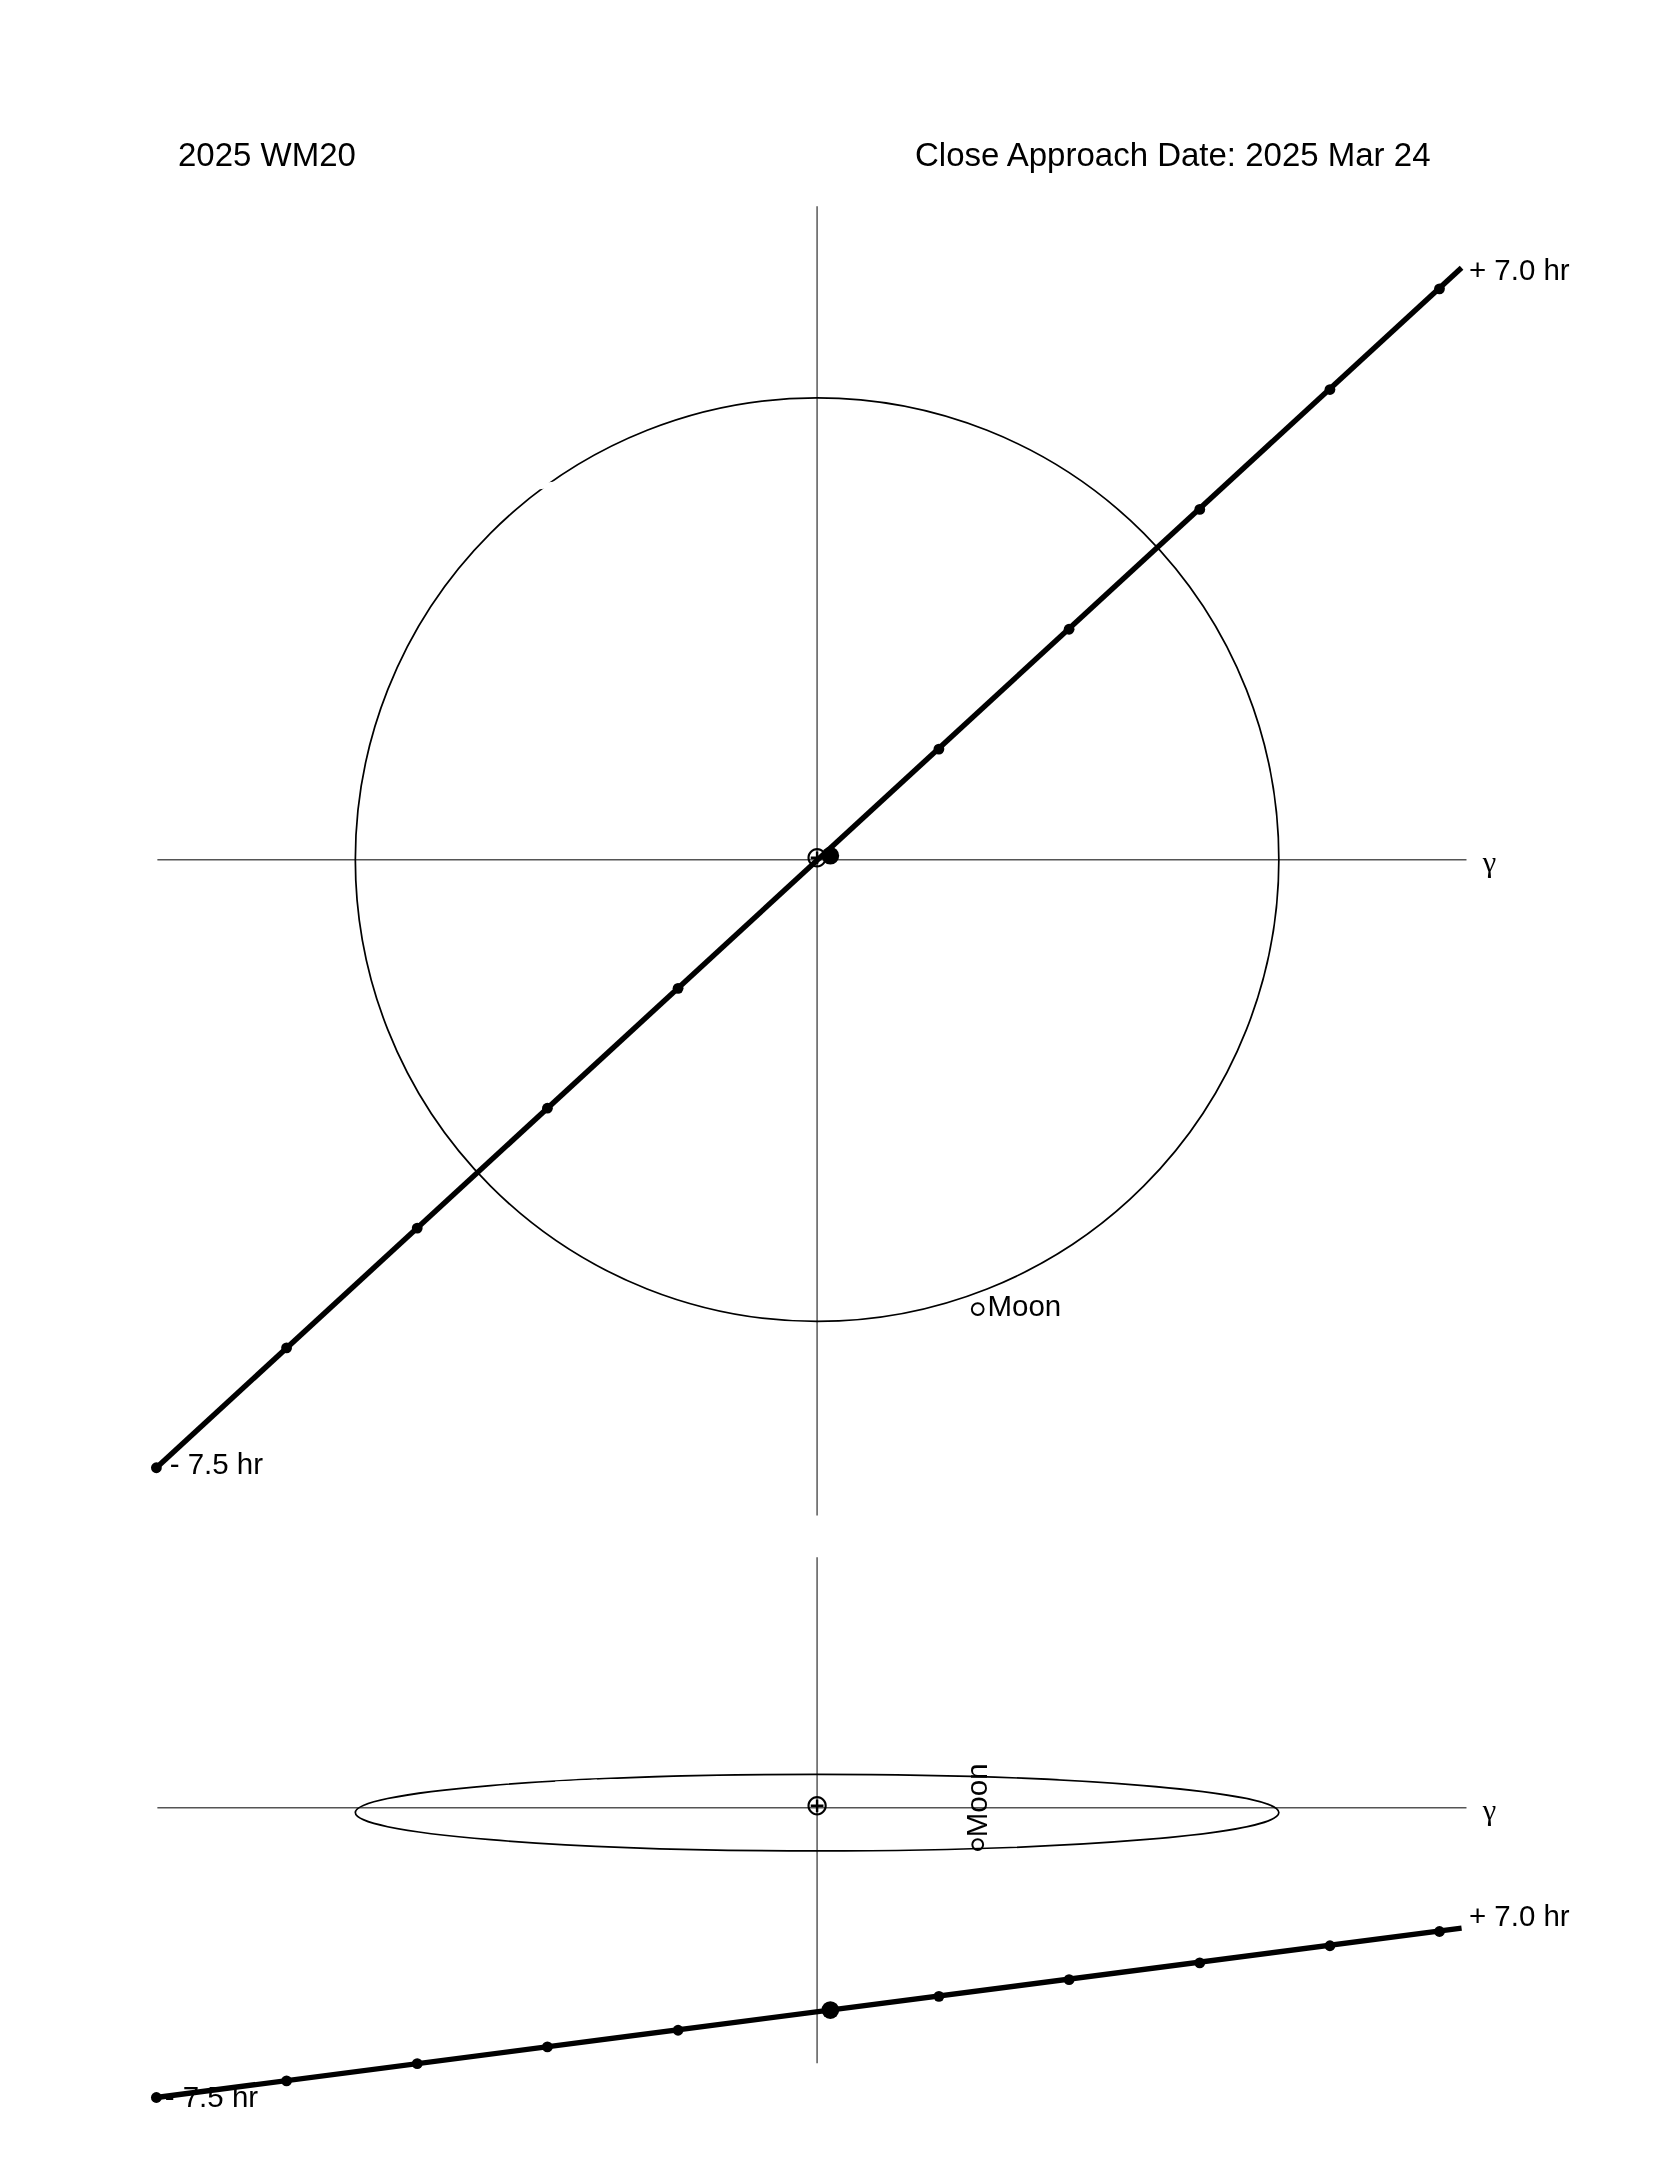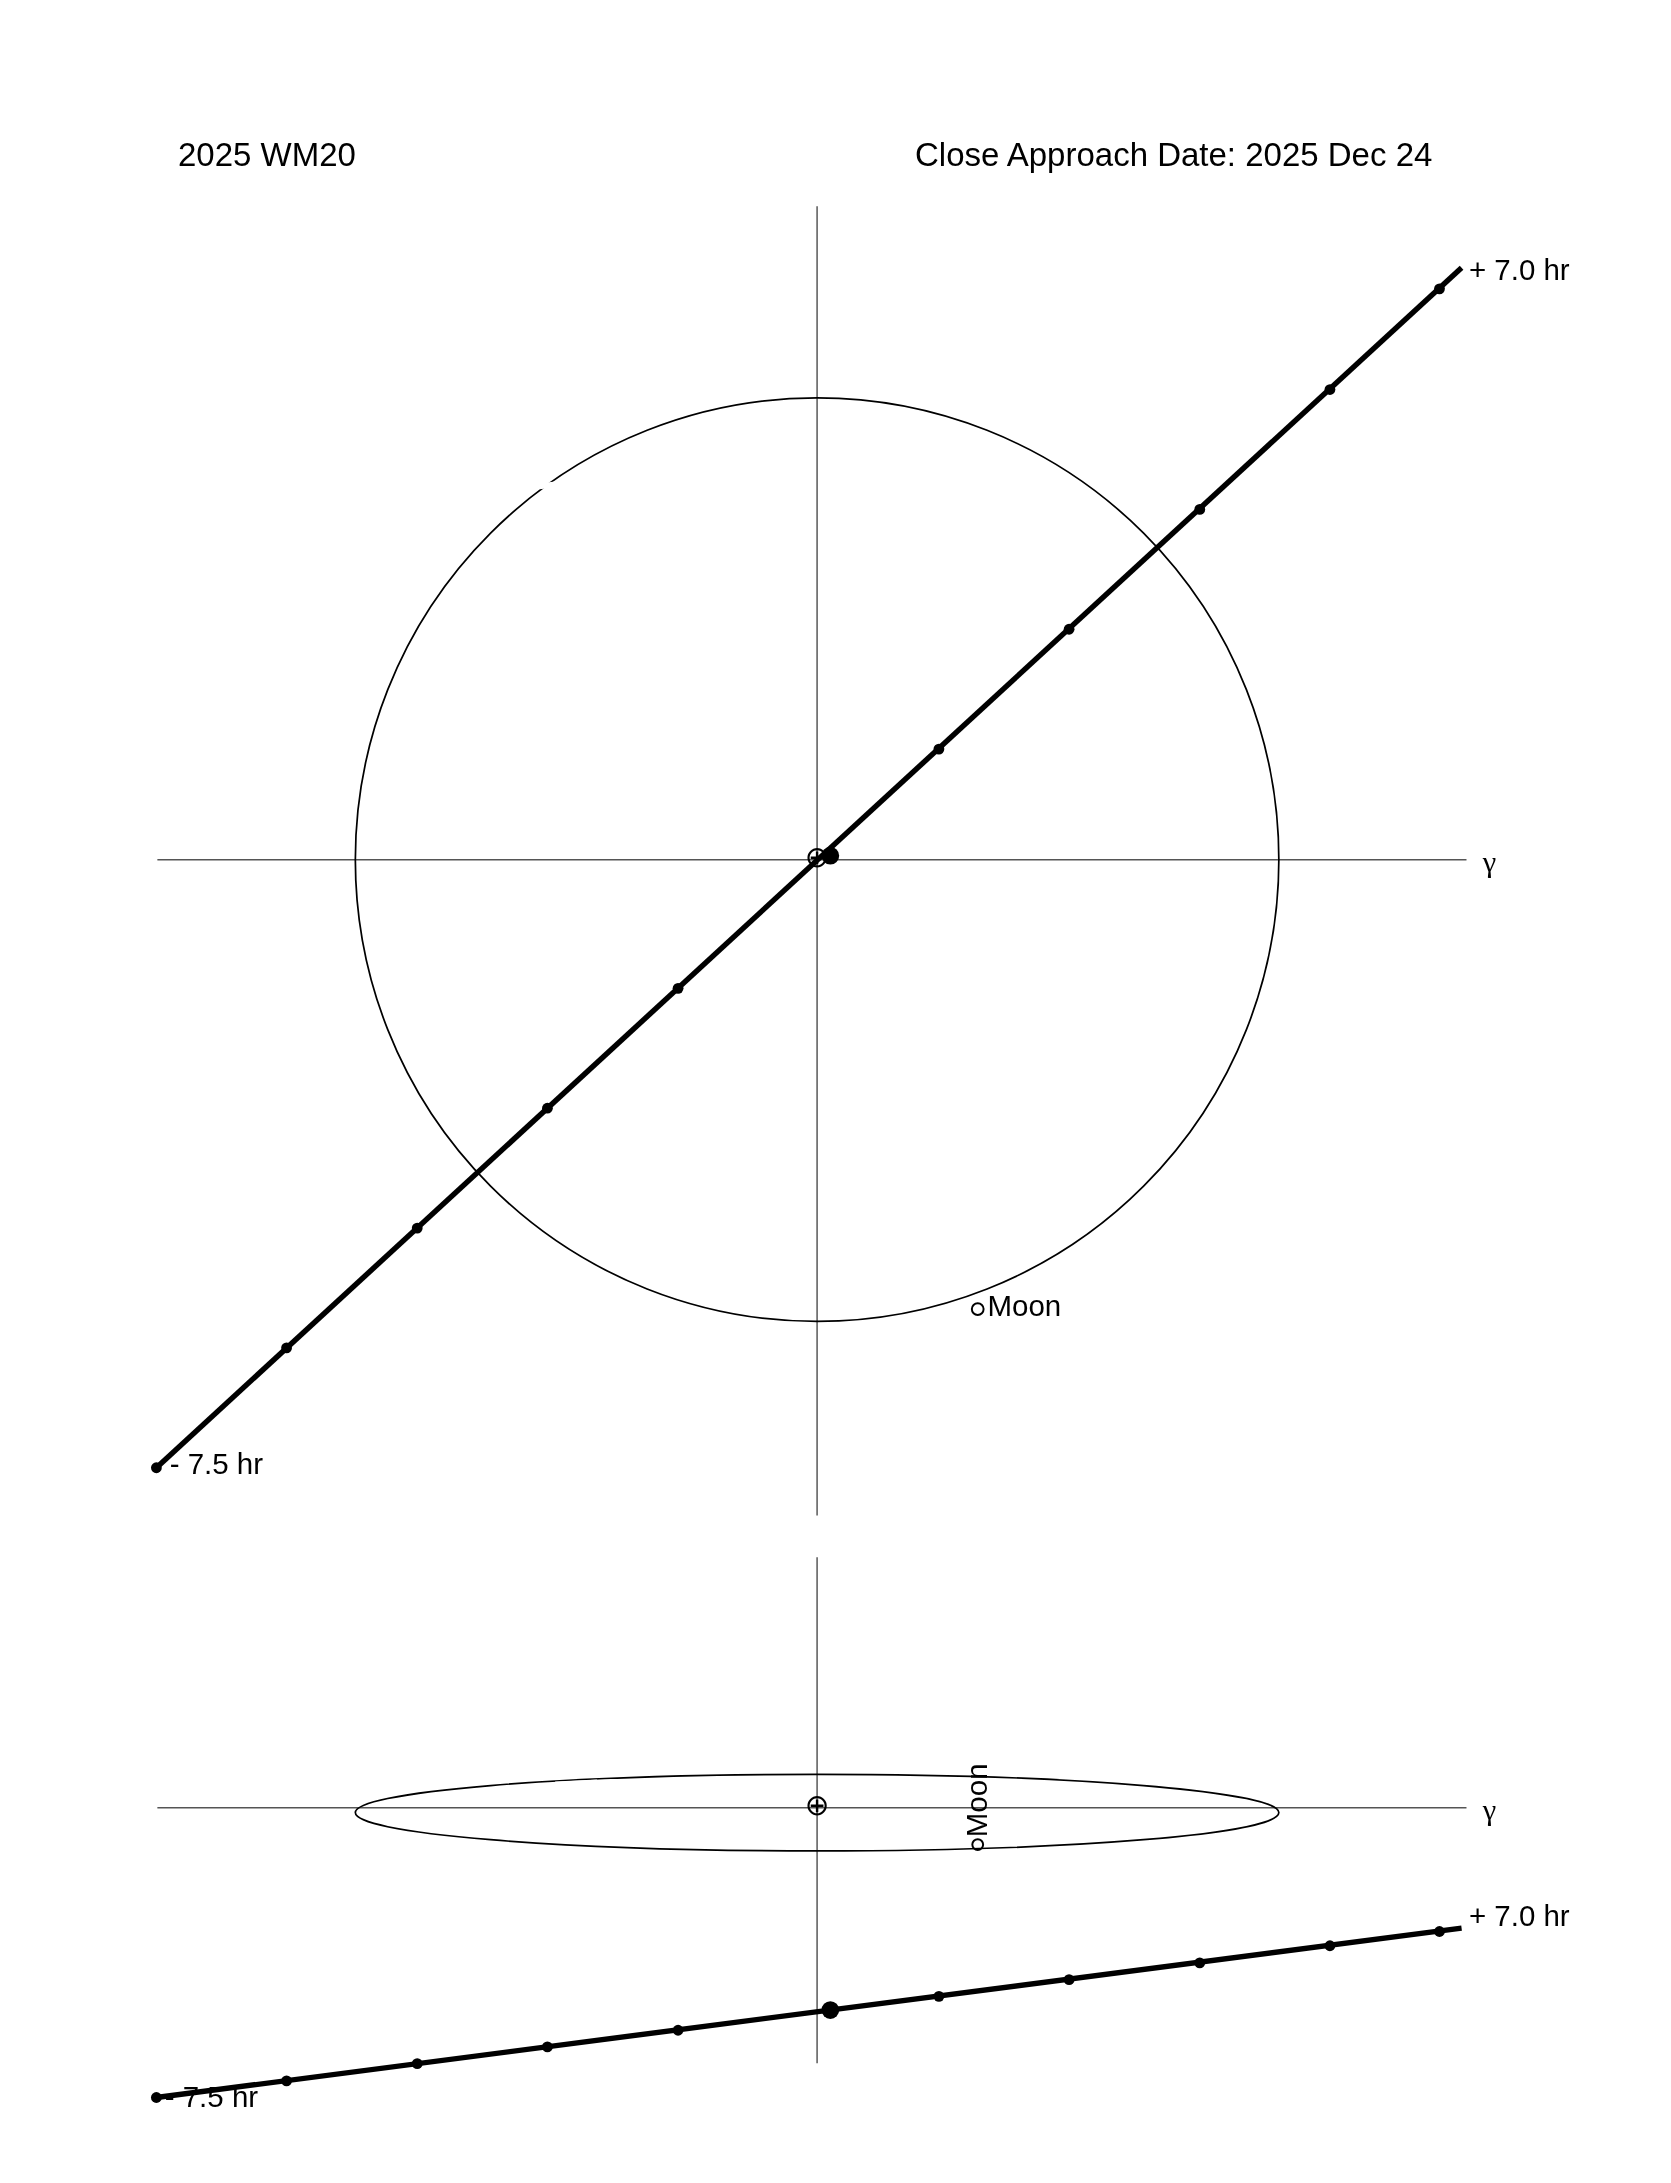--- a/index.html
+++ b/index.html
@@ -54,21 +54,21 @@
     font-size: 62px;
     fill: #000;
   }
 </style>
 </head>
 <body>
 
 <div id="page">
 
   <div class="label" id="title-object">2025 WM20</div>
-  <div class="label" id="title-approach">Close Approach Date:  2025 Dec 24</div>
+  <div class="label" id="title-approach">Close Approach Date:  2025 Mar 24</div>
 
   <svg id="svg-main" width="1672" height="2183" viewBox="0 0 3403 4444">
 
     <g>
 
       <line x1="320" y1="1750" x2="2985" y2="1750" stroke="#555" stroke-width="3"></line>
 
       <line x1="1663" y1="420" x2="1663" y2="3085" stroke="#555" stroke-width="3"></line>
 
       <circle cx="1663" cy="1750" r="940" fill="none" stroke="#000" stroke-width="3.5"></circle>

